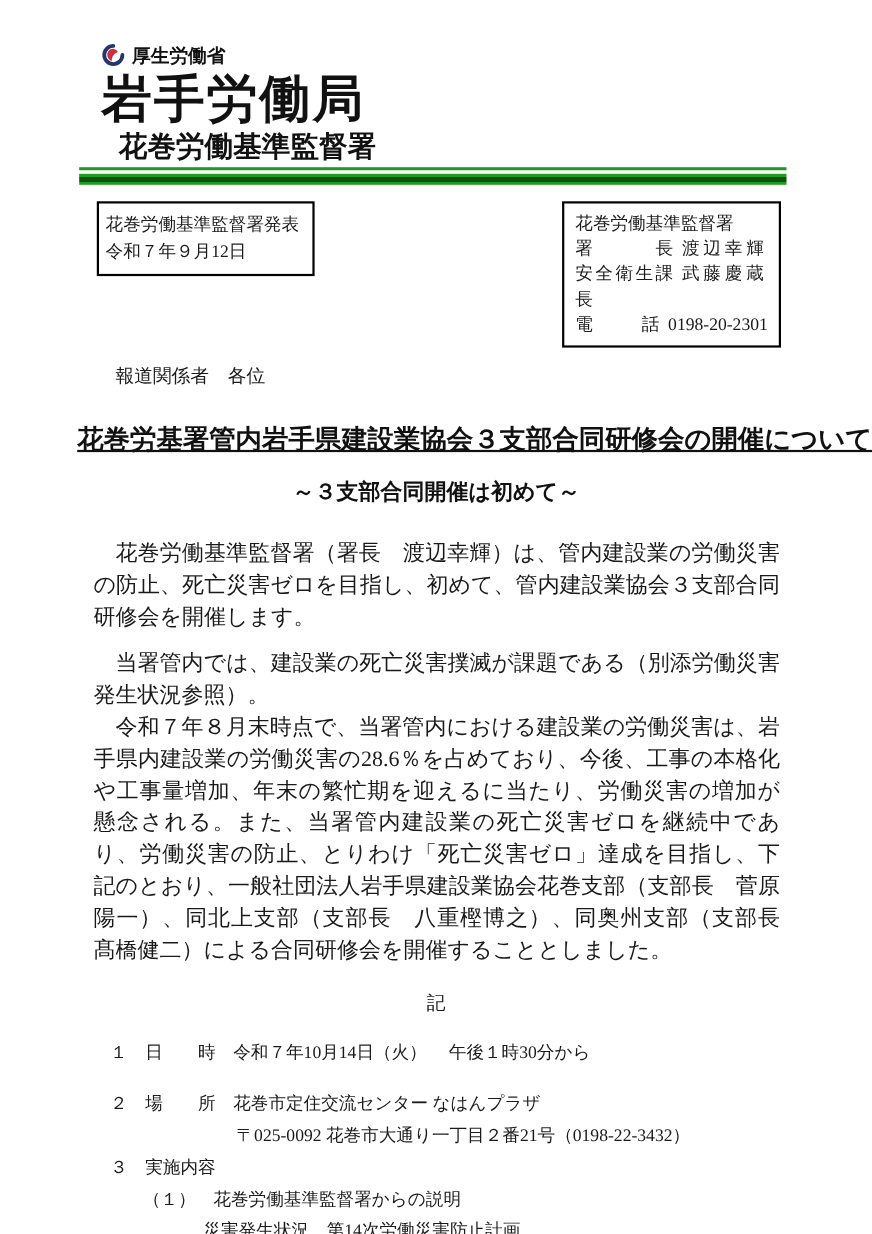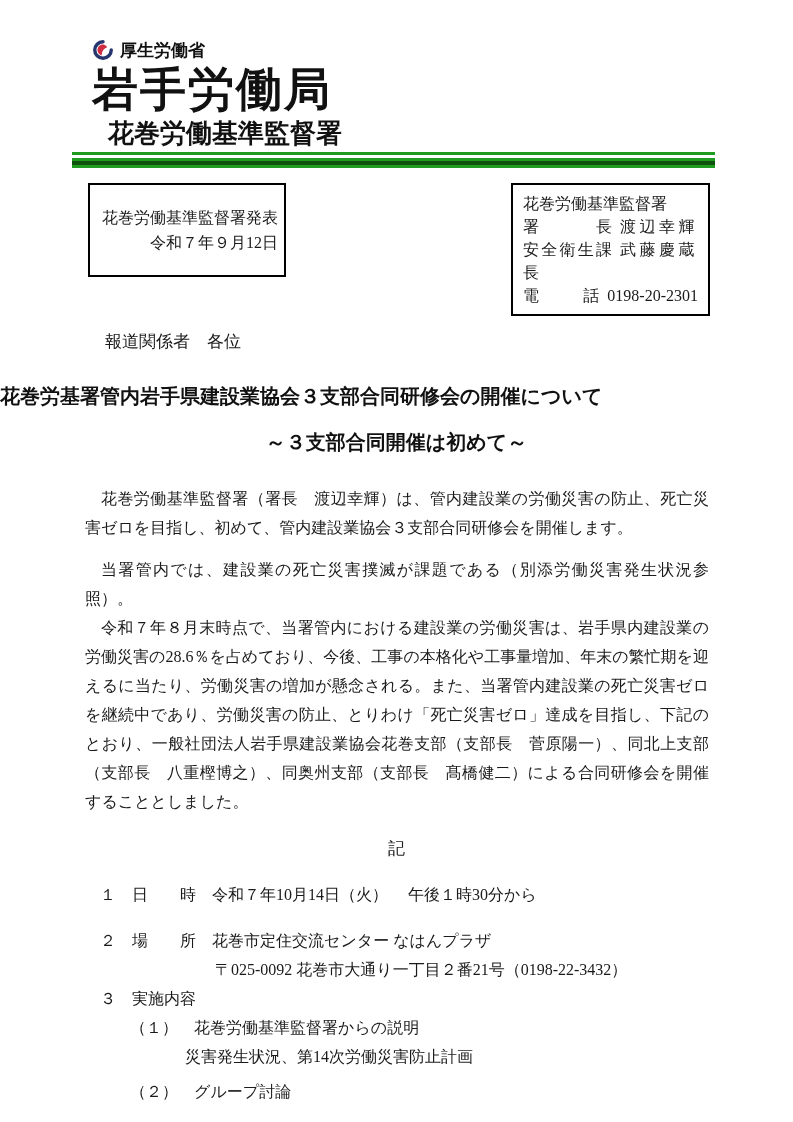--- a/index.html
+++ b/index.html
@@ -47,50 +47,50 @@
       #0e520e 28%, #0e520e 72%,
       #1f9b1f 72%, #1f9b1f 100%);
   }
 
   
   .info-row {
     display: flex; justify-content: space-between; align-items: flex-start;
     margin: 15px 83px 0 88px;
   }
   .announce-box {
-    border: 2px solid #000; width: 198px; padding: 20px 6px;
-    text-align: right; font-size: 16px; line-height: 25px;
+    border: 2px solid #000; width: 198px; padding: 7px 6px;
+    text-align: left; font-size: 16px; line-height: 25px;
   }
   .contact-box {
     border: 2px solid #000; width: 199px; padding: 7px 10px;
     font-size: 16px; line-height: 23px;
   }
   .contact-row { display: flex; }
   .contact-role {
     display: inline-block; width: 6em;
     text-align: justify; text-align-last: justify;
   }
   .contact-value { margin-left: 8px; white-space: nowrap; }
   .contact-row.name-row .contact-value { letter-spacing: 0.22em; }
 
   
   .recipient { margin: 14px 0 0 105px; font-size: 17px; }
   .doc-title {
-    margin-top: 30px; text-align: left;
+    margin-top: 30px; text-align: right;
     font-family: "Liberation Sans", "DejaVu Sans", sans-serif;
-    font-weight: bold; font-size: 20px; color: #111;
+    font-weight: bold; font-size: 24px; color: #111; text-decoration: underline;
   }
   .doc-subtitle {
     margin-top: 19px; text-align: center;
     font-family: "Liberation Sans", "DejaVu Sans", sans-serif;
     font-weight: bold; font-size: 20px; color: #111;
   }
 
   
-  .body-text { margin: 28px 84px 0 85px; font-size: 16px; line-height: 29px; }
+  .body-text { margin: 28px 84px 0 85px; font-size: 20px; line-height: 29px; }
   .body-text p { text-indent: 1em; text-align: justify; }
   .body-text p.para-gap { margin-bottom: 13px; }
 
   .ki-heading { margin-top: 21px; text-align: center; font-size: 17px; }
 
   
   .schedule { margin: 20px 60px 0 100px; font-size: 16px; line-height: 29px; }
   .sline { white-space: pre-wrap; }
   .sline.l1 { padding-left: 30px; }
   .sline.l2 { padding-left: 85px; }

